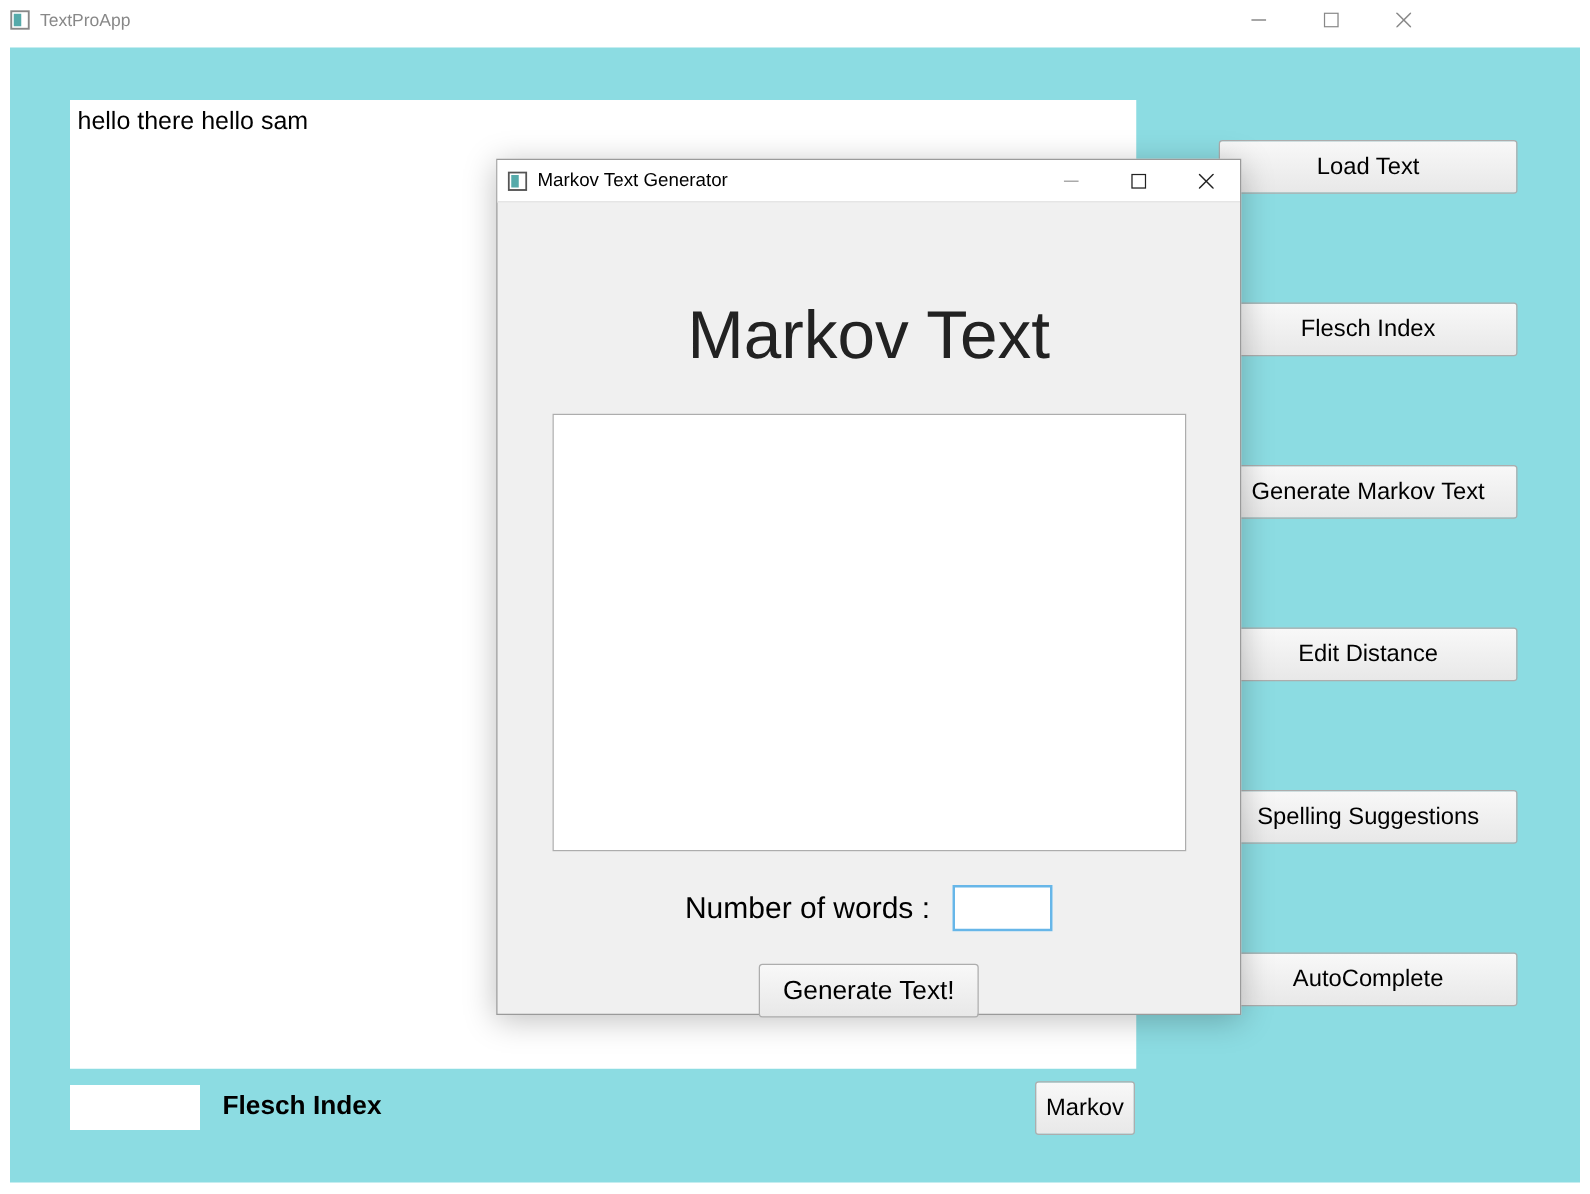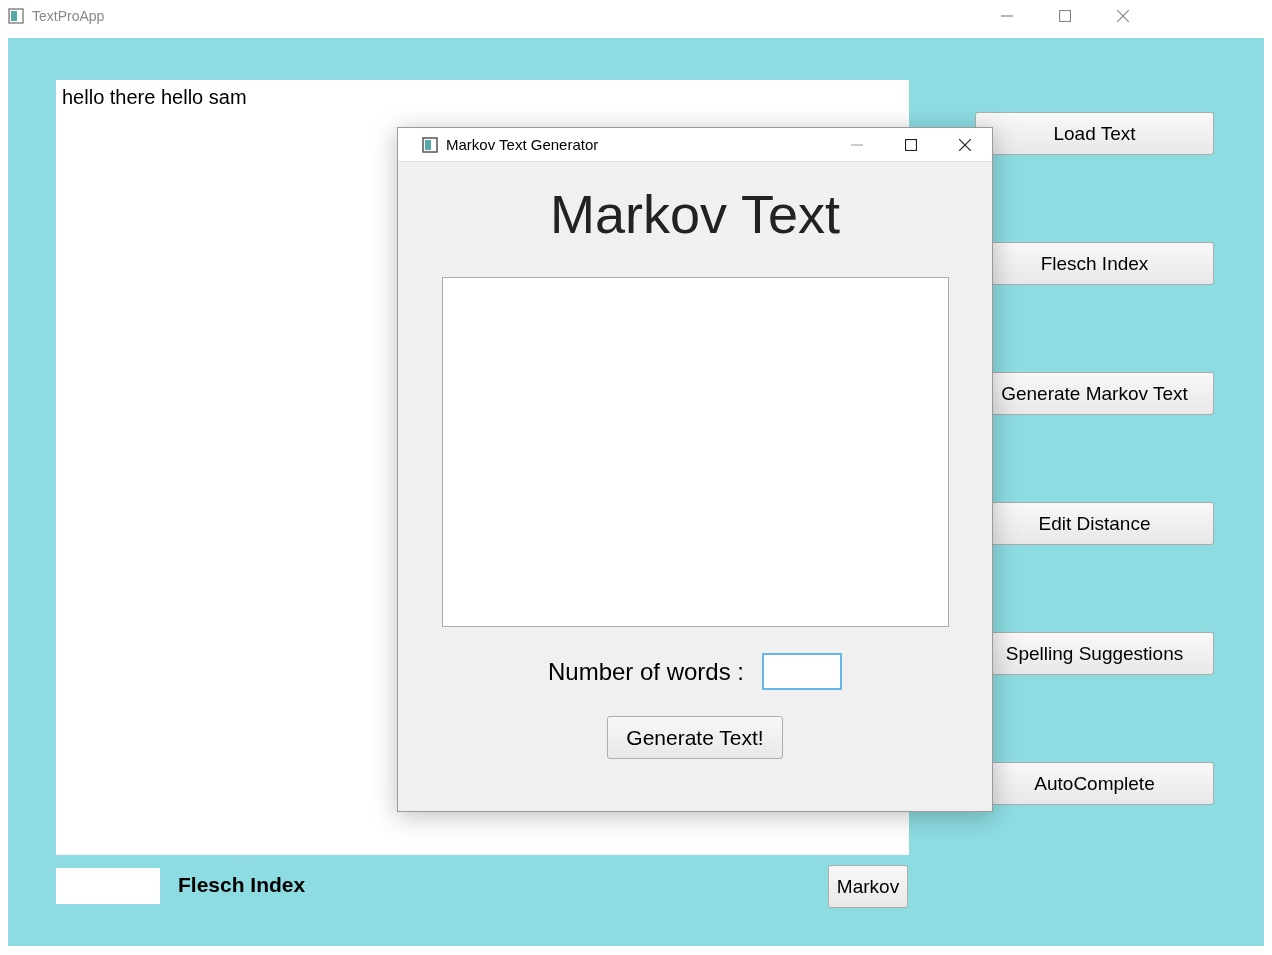--- a/index.html
+++ b/index.html
@@ -130,21 +130,21 @@
     width: 596px; height: 685px;
     background: #f0f0f0;
     border: 1px solid #9a9a9a;
     box-shadow: 0 4px 24px rgba(0,0,0,0.25);
   }
   .dialog-titlebar {
     height: 34px;
     background: #fff;
     display: flex;
     align-items: center;
-    padding: 0 20px;
+    padding: 0 4px;
     border-bottom: 1px solid #ddd;
     position: relative;
   }
   .dialog-titlebar .app-icon {
     width: 16px; height: 16px;
     margin: 0 8px 0 4px;
   }
   .dialog-titlebar .dlg-title {
     font-size: 15px;
     color: #000;
@@ -156,22 +156,23 @@
     display: flex;
   }
   .dialog-controls .ctl {
     width: 54px;
     display:flex; align-items:center; justify-content:center;
     color:#222;
   }
   .dialog-controls .ctl.min { color:#888; }
 
   .dialog-body {
-    padding-top: 13px;
+    padding-top: 35px;
     text-align: center;
+    margin-top: 32px;
   }
   .dialog-heading {
     font-size: 54px;
     font-weight: 400;
     color: #222;
     margin: 8px 0 32px 0;
   }
   .dialog-textarea {
     width: 507px; height: 350px;
     background: #fff;

